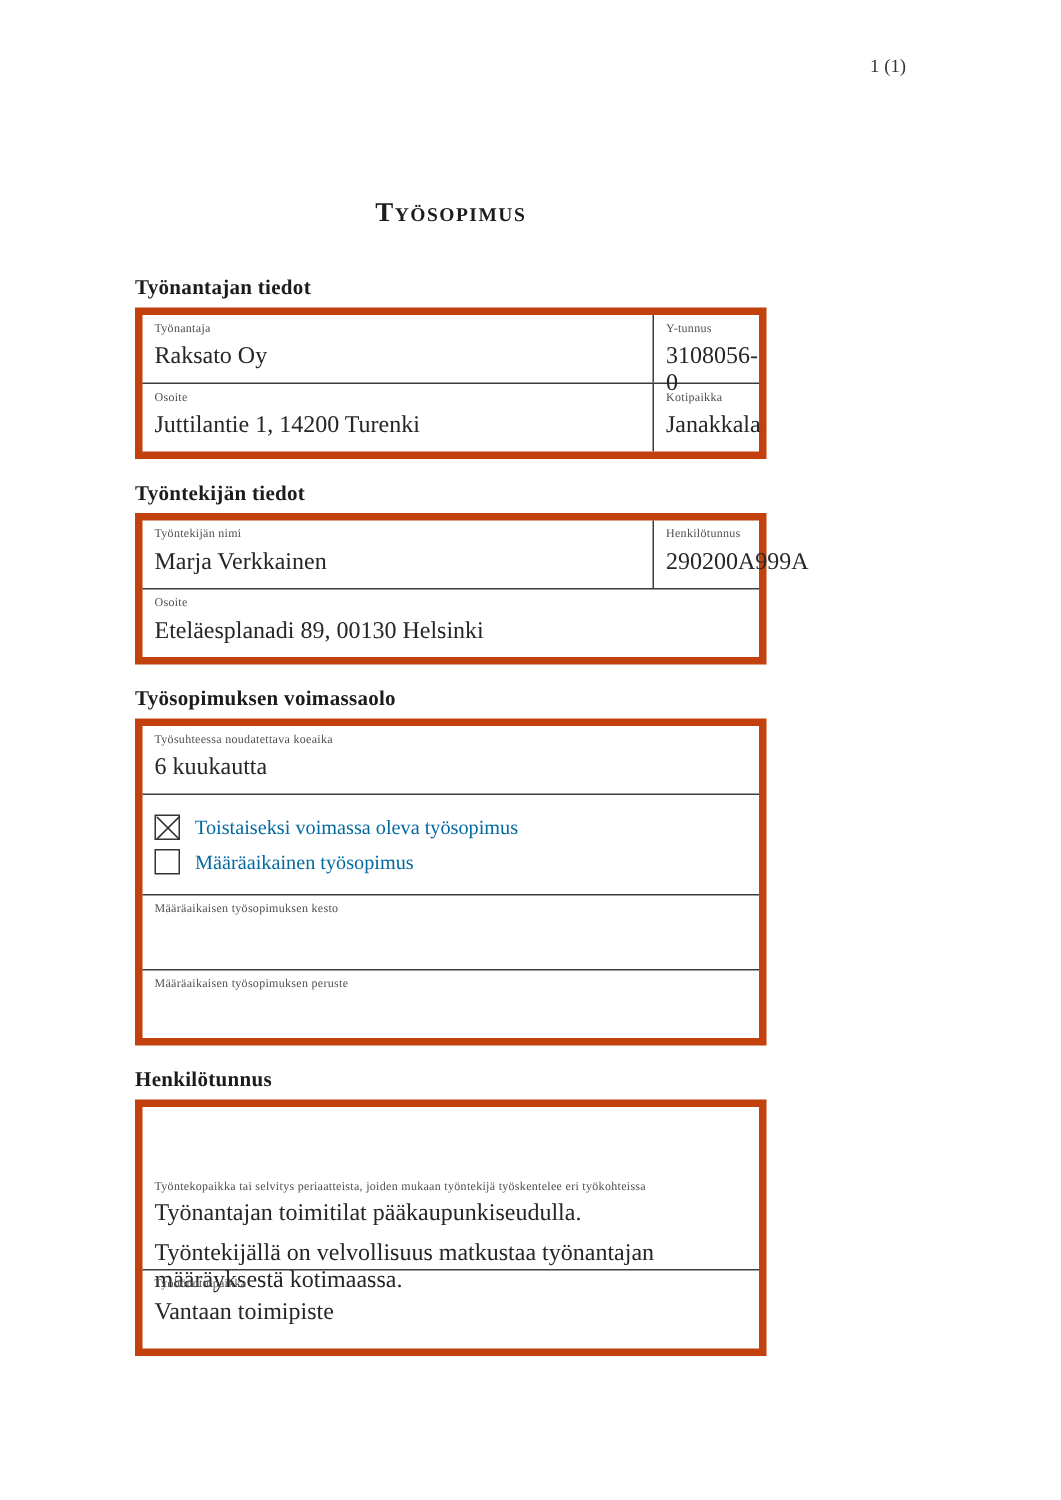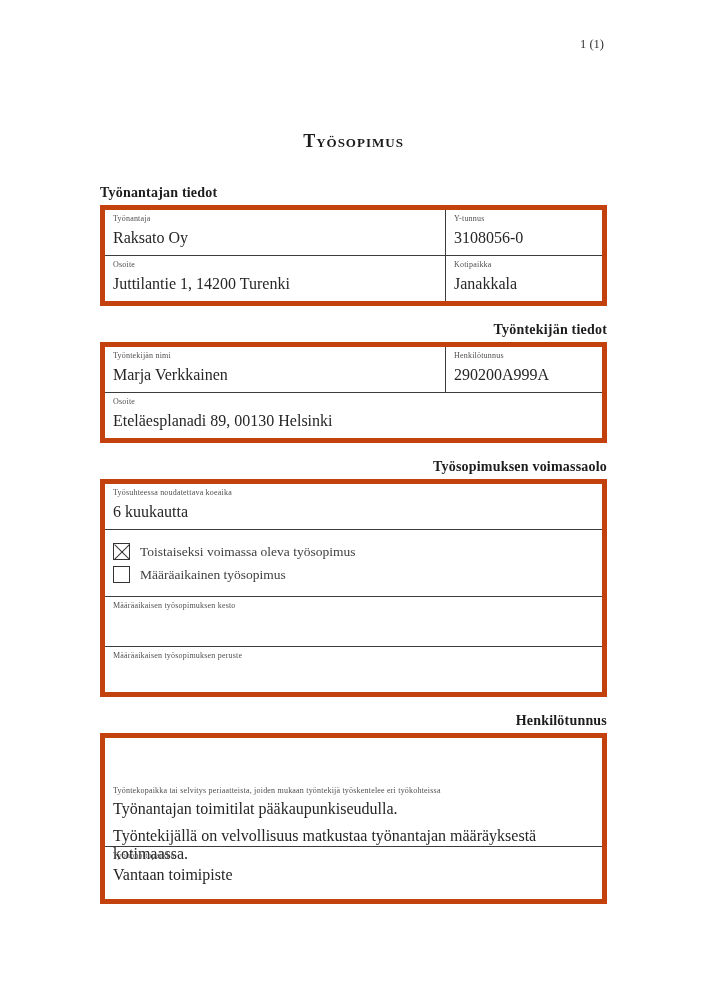--- a/index.html
+++ b/index.html
@@ -9,40 +9,40 @@
     background:#ffffff;
     font-family:"Liberation Serif", serif;
     color:#222;
     overflow:hidden;
   }
   .pagenum{
     position:absolute;top:37px;right:103px;
     font-size:12.5px;color:#333;
   }
   .content{
-    position:absolute;left:100px;top:0;width:507px;
+    position:absolute;left:90px;top:0;width:421px;
   }
   .doc-title{
     margin-top:131px;
     text-align:center;
     font-variant:small-caps;
     font-weight:700;
     font-size:18px;
     letter-spacing:1px;
     color:#1c1c1c;
   }
   .sec-heading{
     margin-top:33px;
     margin-bottom:4px;
     font-weight:700;
     font-size:14px;
     color:#1c1c1c;
     letter-spacing:0.2px;
   }
-  .sec-heading.tight{margin-top:16px;text-align:right;}
+  .sec-heading.tight{margin-top:16px;}
   .tbl{
     border:5px solid #c2410c;
     width:100%;
     box-sizing:border-box;
   }
   .row{
     display:flex;
     border-top:1px solid #3c3c3c;
   }
   .row:first-child{border-top:none;}
@@ -96,21 +96,21 @@
     position:absolute;
     top:50%;left:50%;
     width:21px;height:1px;
     background:#333;
   }
   .checkbox.checked::before{transform:translate(-50%,-50%) rotate(45deg);}
   .checkbox.checked::after{transform:translate(-50%,-50%) rotate(-45deg);}
   .cb-label{
     margin-left:10px;
     font-size:13.5px;
-    color:#404040;
+    color:#0369a1;
   }
 </style>
 </head>
 <body>
 
 <div class="page">
 
   <div class="pagenum">1 (1)</div>
 
   <div class="content">

